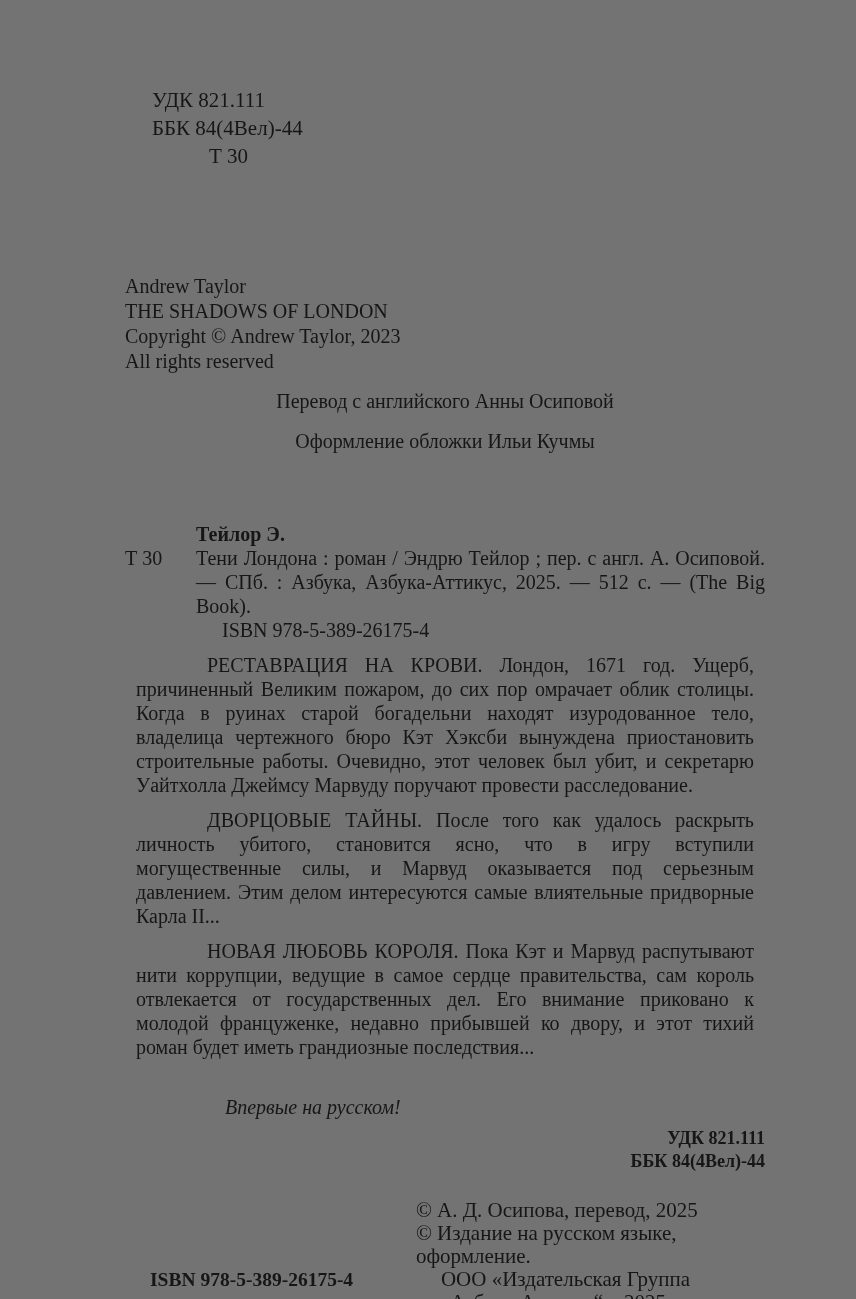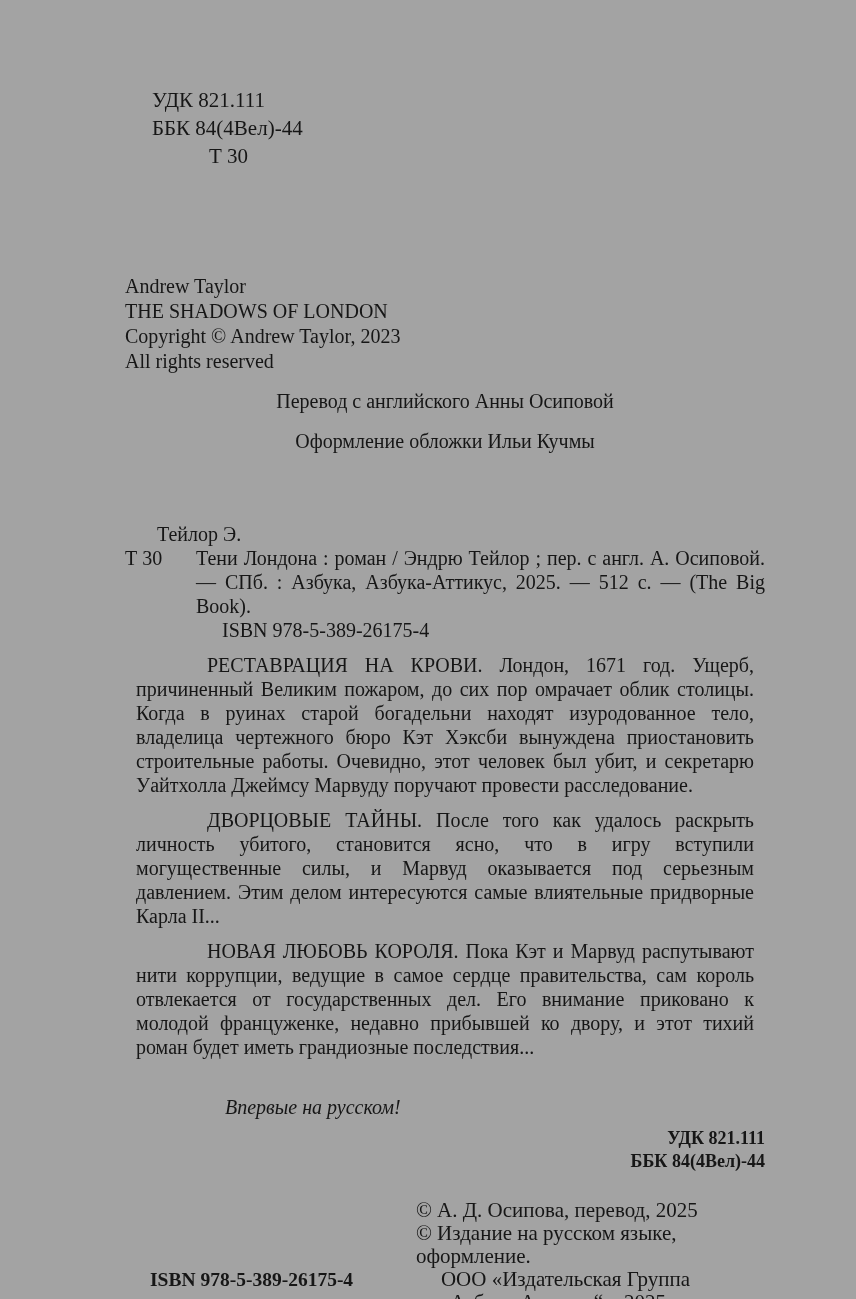--- a/index.html
+++ b/index.html
@@ -5,36 +5,36 @@
   html, body { margin: 0; padding: 0; }
   body {
     width: 856px;
     background: #ffffff;
     font-family: "Liberation Serif", serif;
   }
   .page {
     position: relative;
     width: 856px;
     height: 1299px;
-    background: #a3a3a3;
+    background: #737373;
     overflow: hidden;
     color: #161616;
     font-size: 20px;
     line-height: 24px;
     padding: 86px 91px 0 125px;
     box-sizing: border-box;
   }
   .top-codes { margin-left: 27px; font-size: 21px; line-height: 28px; }
   .top-codes .sign { margin-left: 57px; }
 
   .center-block { margin-top: 104px; text-align: left; line-height: 25px; }
   .credit { margin-top: 15px; text-align: center; line-height: 25px; }
 
   .catalog { margin-top: 68px; }
-  .author-heading { font-weight: normal; margin-left: 32px; }
+  .author-heading { font-weight: bold; margin-left: 71px; }
   .biblio { position: relative; padding-left: 71px; text-align: justify; }
   .biblio .code { position: absolute; left: 0; top: 0; }
   .isbn-line { margin-left: 97px; }
   .annot { margin: 11px; text-align: justify; text-indent: 71px; }
   .first-russian { font-style: italic; margin-left: 100px; margin-top: 36px; }
 
   .right-codes { text-align: right; font-weight: bold; font-size: 18px; line-height: 23px; margin-top: 8px; }
 
   .bottom-row { display: flex; margin-top: 26px; }
   .isbn-bottom { width: 315px; padding: 69px 0 0 25px; font-weight: bold; font-size: 19.5px; box-sizing: border-box; line-height: 23px; }

